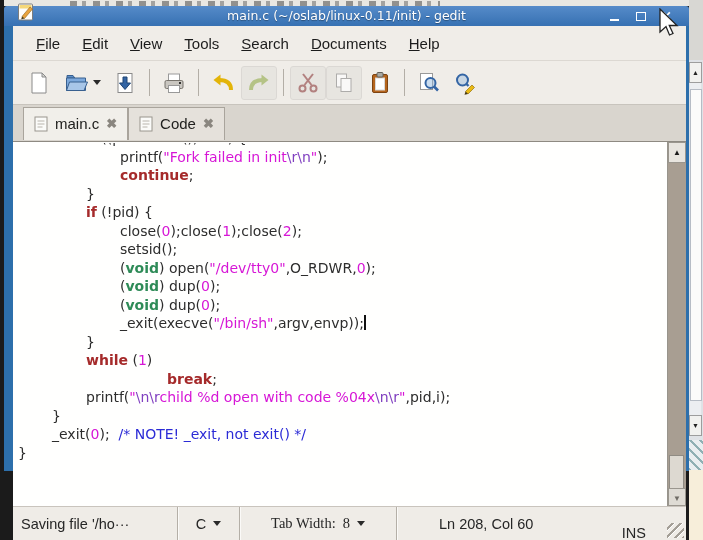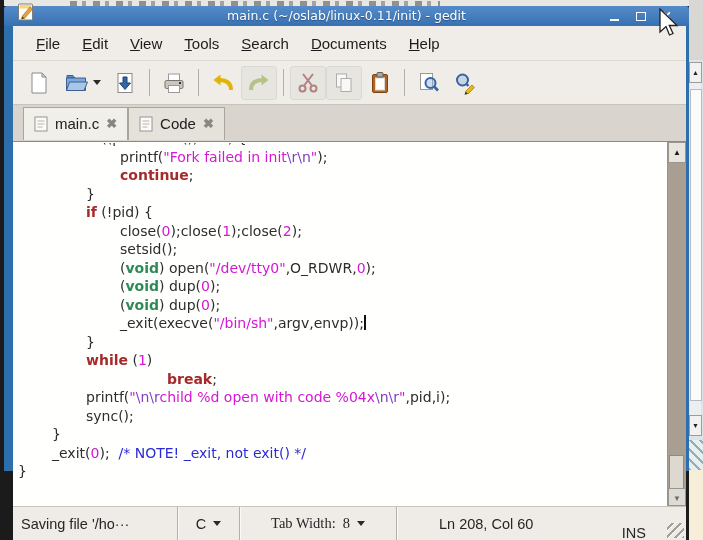--- a/index.html
+++ b/index.html
@@ -267,21 +267,20 @@
             <div class="line" style="padding-left: 107px;"><span class="tk-p">close(</span><span class="tk-n">0</span><span class="tk-p">);close(</span><span class="tk-n">1</span><span class="tk-p">);close(</span><span class="tk-n">2</span><span class="tk-p">);</span></div>
             <div class="line" style="padding-left: 107px;"><span class="tk-p">setsid();</span></div>
             <div class="line" style="padding-left: 107px;"><span class="tk-p">(</span><span class="tk-t">void</span><span class="tk-p">) open(</span><span class="tk-s">"/dev/tty0"</span><span class="tk-p">,O_RDWR,</span><span class="tk-n">0</span><span class="tk-p">);</span></div>
             <div class="line" style="padding-left: 107px;"><span class="tk-p">(</span><span class="tk-t">void</span><span class="tk-p">) dup(</span><span class="tk-n">0</span><span class="tk-p">);</span></div>
             <div class="line" style="padding-left: 107px;"><span class="tk-p">(</span><span class="tk-t">void</span><span class="tk-p">) dup(</span><span class="tk-n">0</span><span class="tk-p">);</span></div>
             <div class="line" style="padding-left: 107px;"><span class="tk-p">_exit(execve(</span><span class="tk-s">"/bin/sh"</span><span class="tk-p">,argv,envp));</span><span class="caret"></span></div>
             <div class="line" style="padding-left: 73px;"><span class="tk-p">}</span></div>
             <div class="line" style="padding-left: 73px;"><span class="tk-k">while</span><span class="tk-p"> (</span><span class="tk-n">1</span><span class="tk-p">)</span></div>
             <div class="line" style="padding-left: 141px; margin-left: 13px;"><span class="tk-k">break</span><span class="tk-p">;</span></div>
             <div class="line" style="padding-left: 73px;"><span class="tk-p">printf(</span><span class="tk-s">"</span><span class="tk-e">\n\r</span><span class="tk-s">child %d open with code %04x</span><span class="tk-e">\n\r</span><span class="tk-s">"</span><span class="tk-p">,pid,i);</span></div>
-            <div class="line" style="padding-left: 73px;"><span class="tk-p">sync();</span></div>
             <div class="line" style="padding-left: 39px;"><span class="tk-p">}</span></div>
             <div class="line" style="padding-left: 39px;"><span class="tk-p">_exit(</span><span class="tk-n">0</span><span class="tk-p">);  </span><span class="tk-cm">/* NOTE! _exit, not exit() */</span></div>
             <div class="line" style="padding-left: 5px;"><span class="tk-p">}</span></div>
           </div>
         <div class="vscroll">
           <div class="vs-up">▲</div>
           <div class="vs-thumb"></div>
           <div class="vs-down">▼</div>
         </div>
       </div>

